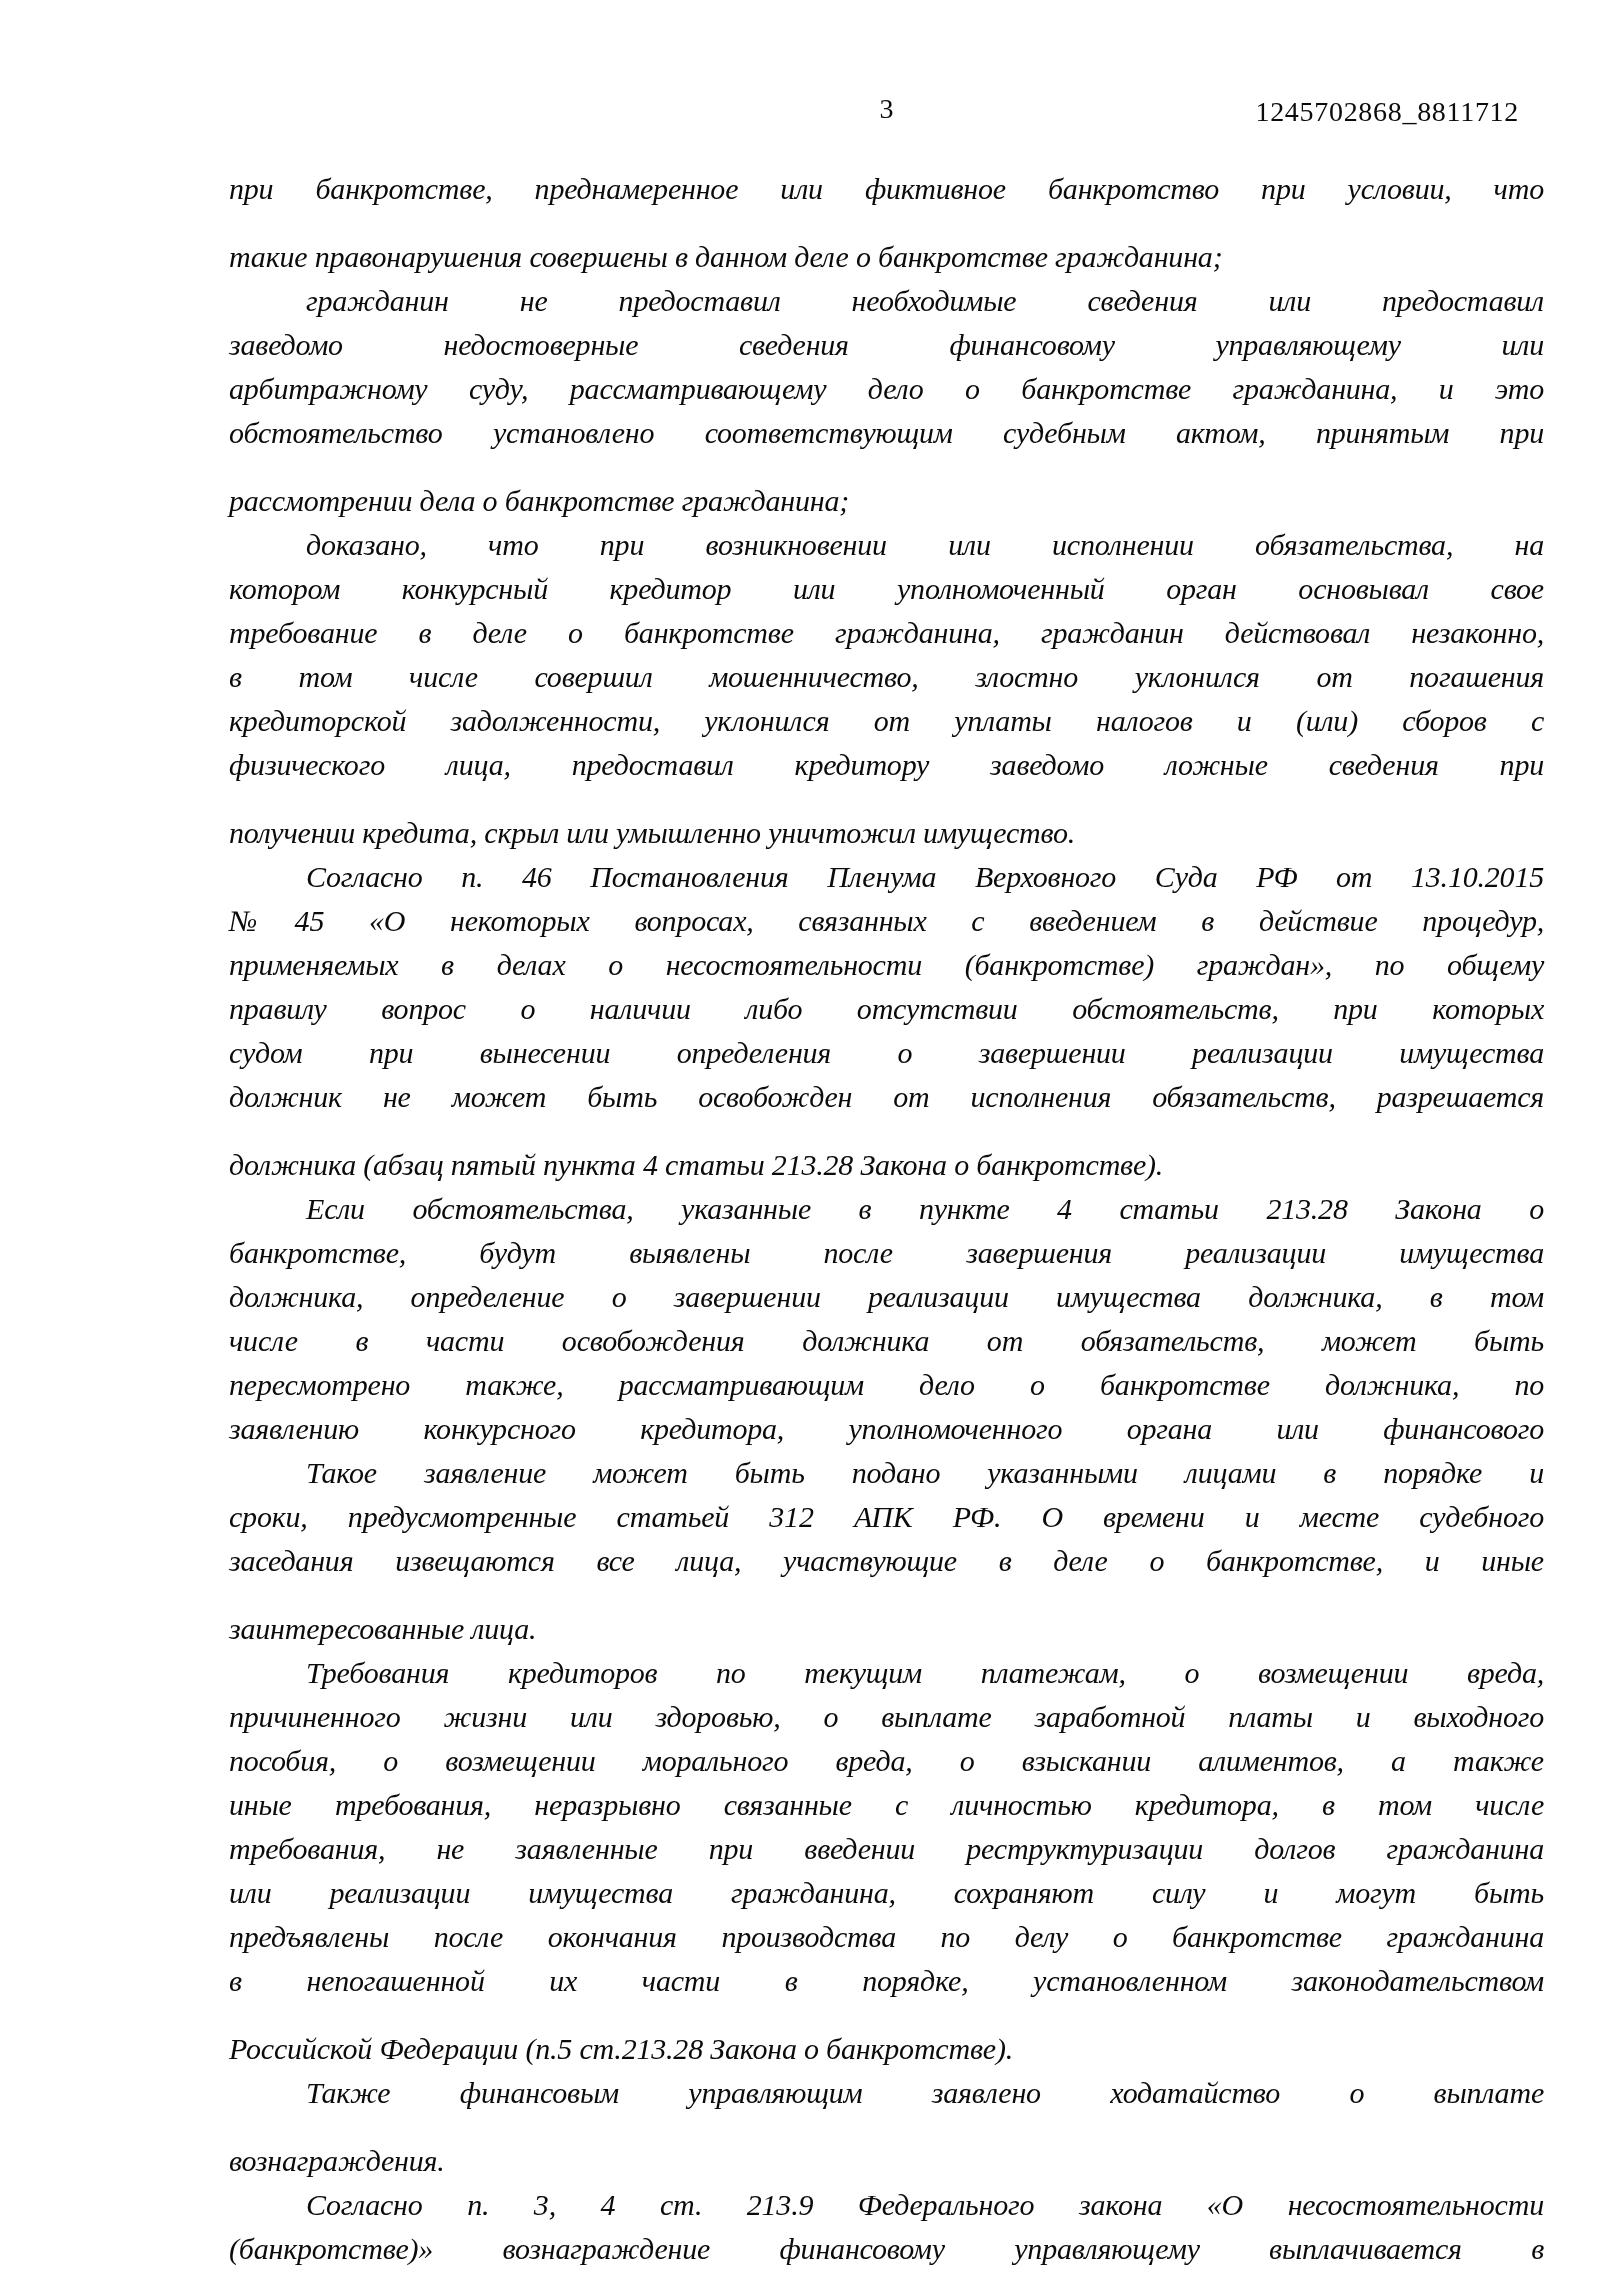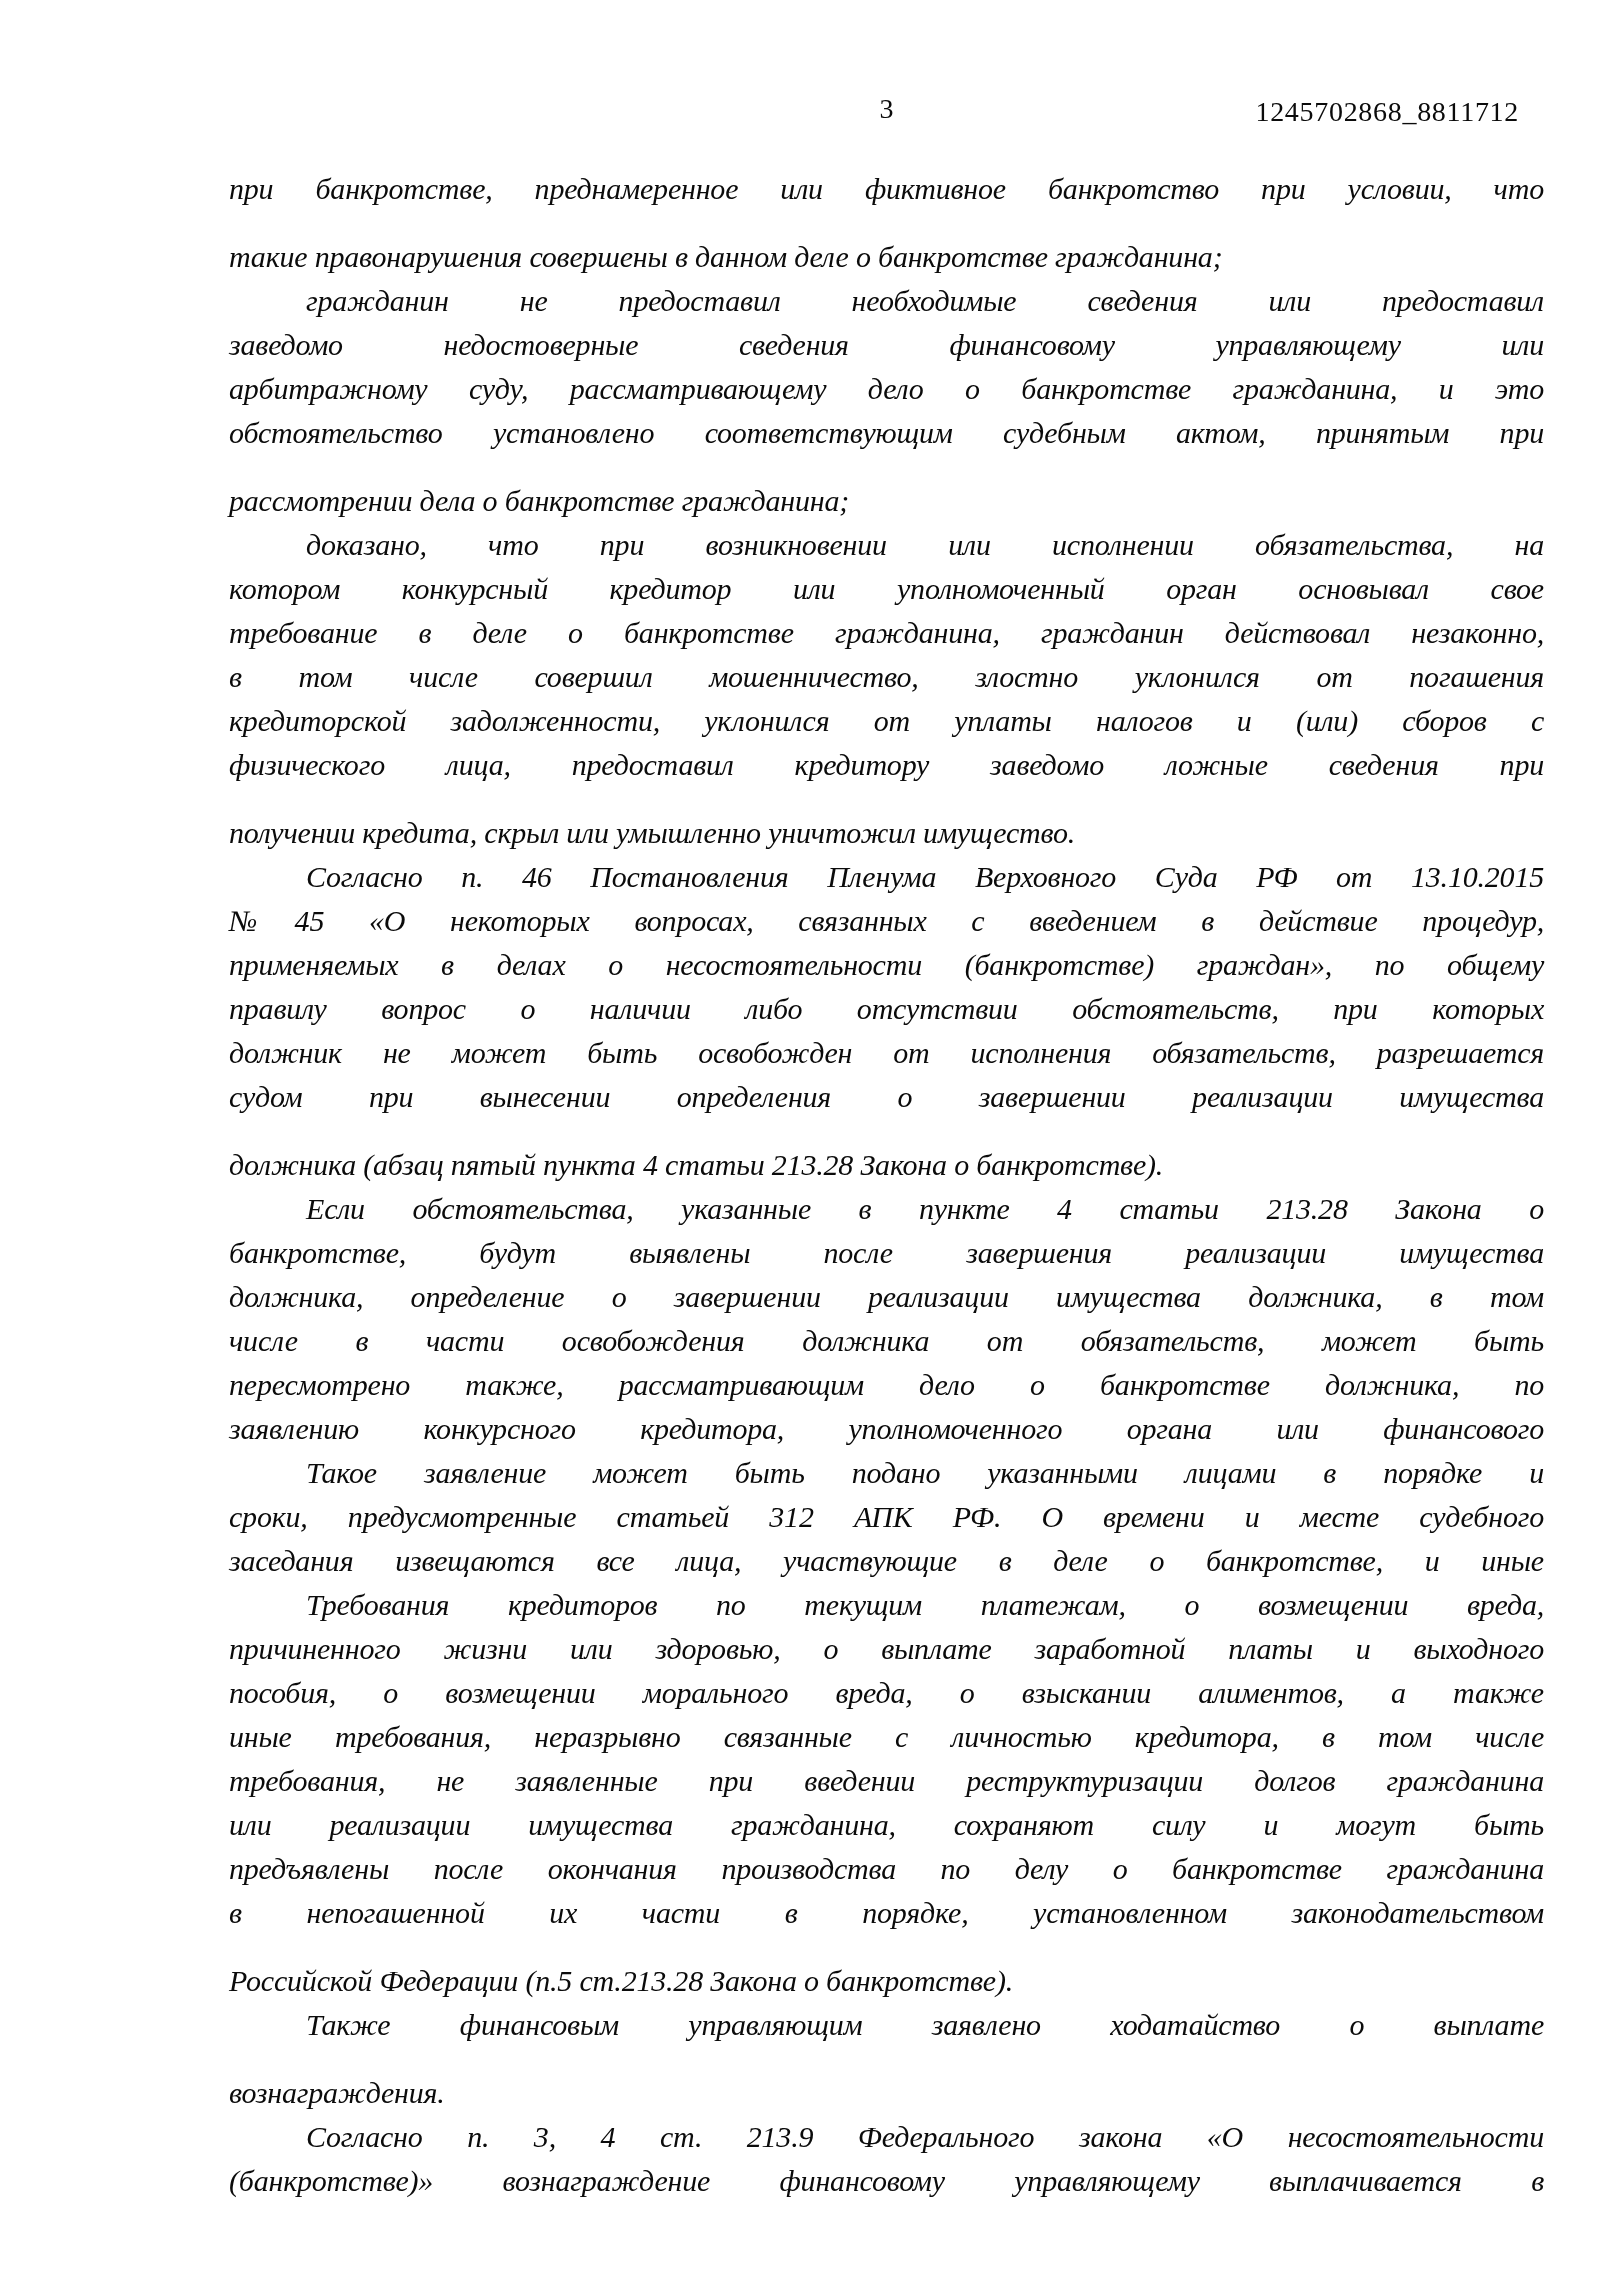--- a/index.html
+++ b/index.html
@@ -83,32 +83,33 @@
       <div class="line">котором конкурсный кредитор или уполномоченный орган основывал свое</div>
       <div class="line">требование в деле о банкротстве гражданина, гражданин действовал незаконно,</div>
       <div class="line">в том числе совершил мошенничество, злостно уклонился от погашения</div>
       <div class="line">кредиторской задолженности, уклонился от уплаты налогов и (или) сборов с</div>
       <div class="line">физического лица, предоставил кредитору заведомо ложные сведения при</div>
       <div class="line last">получении кредита, скрыл или умышленно уничтожил имущество.</div>
       <div class="line indent">Согласно п. 46 Постановления Пленума Верховного Суда РФ от 13.10.2015</div>
       <div class="line">№45 «О некоторых вопросах, связанных с введением в действие процедур,</div>
       <div class="line">применяемых в делах о несостоятельности (банкротстве) граждан», по общему</div>
       <div class="line">правилу вопрос о наличии либо отсутствии обстоятельств, при которых</div>
+      <div class="line">судом при вынесении определения о завершении реализации имущества</div>
       <div class="line">должник не может быть освобожден от исполнения обязательств, разрешается</div>
-      <div class="line">судом при вынесении определения о завершении реализации имущества</div>
       <div class="line last">должника (абзац пятый пункта 4 статьи 213.28 Закона о банкротстве).</div>
       <div class="line indent">Если обстоятельства, указанные в пункте 4 статьи 213.28 Закона о</div>
       <div class="line">банкротстве, будут выявлены после завершения реализации имущества</div>
       <div class="line">должника, определение о завершении реализации имущества должника, в том</div>
       <div class="line">числе в части освобождения должника от обязательств, может быть</div>
       <div class="line">пересмотрено также, рассматривающим дело о банкротстве должника, по</div>
       <div class="line">заявлению конкурсного кредитора, уполномоченного органа или финансового</div>
       <div class="line indent">Такое заявление может быть подано указанными лицами в порядке и</div>
       <div class="line">сроки, предусмотренные статьей 312 АПК РФ. О времени и месте судебного</div>
       <div class="line">заседания извещаются все лица, участвующие в деле о банкротстве, и иные</div>
+      <div class="line last">заинтересованные лица.</div>
       <div class="line indent">Требования кредиторов по текущим платежам, о возмещении вреда,</div>
       <div class="line">причиненного жизни или здоровью, о выплате заработной платы и выходного</div>
       <div class="line">пособия, о возмещении морального вреда, о взыскании алиментов, а также</div>
       <div class="line">иные требования, неразрывно связанные с личностью кредитора, в том числе</div>
       <div class="line">требования, не заявленные при введении реструктуризации долгов гражданина</div>
       <div class="line">или реализации имущества гражданина, сохраняют силу и могут быть</div>
       <div class="line">предъявлены после окончания производства по делу о банкротстве гражданина</div>
       <div class="line">в непогашенной их части в порядке, установленном законодательством</div>
       <div class="line last">Российской Федерации (п.5 ст.213.28 Закона о банкротстве).</div>
       <div class="line indent">Также финансовым управляющим заявлено ходатайство о выплате</div>

